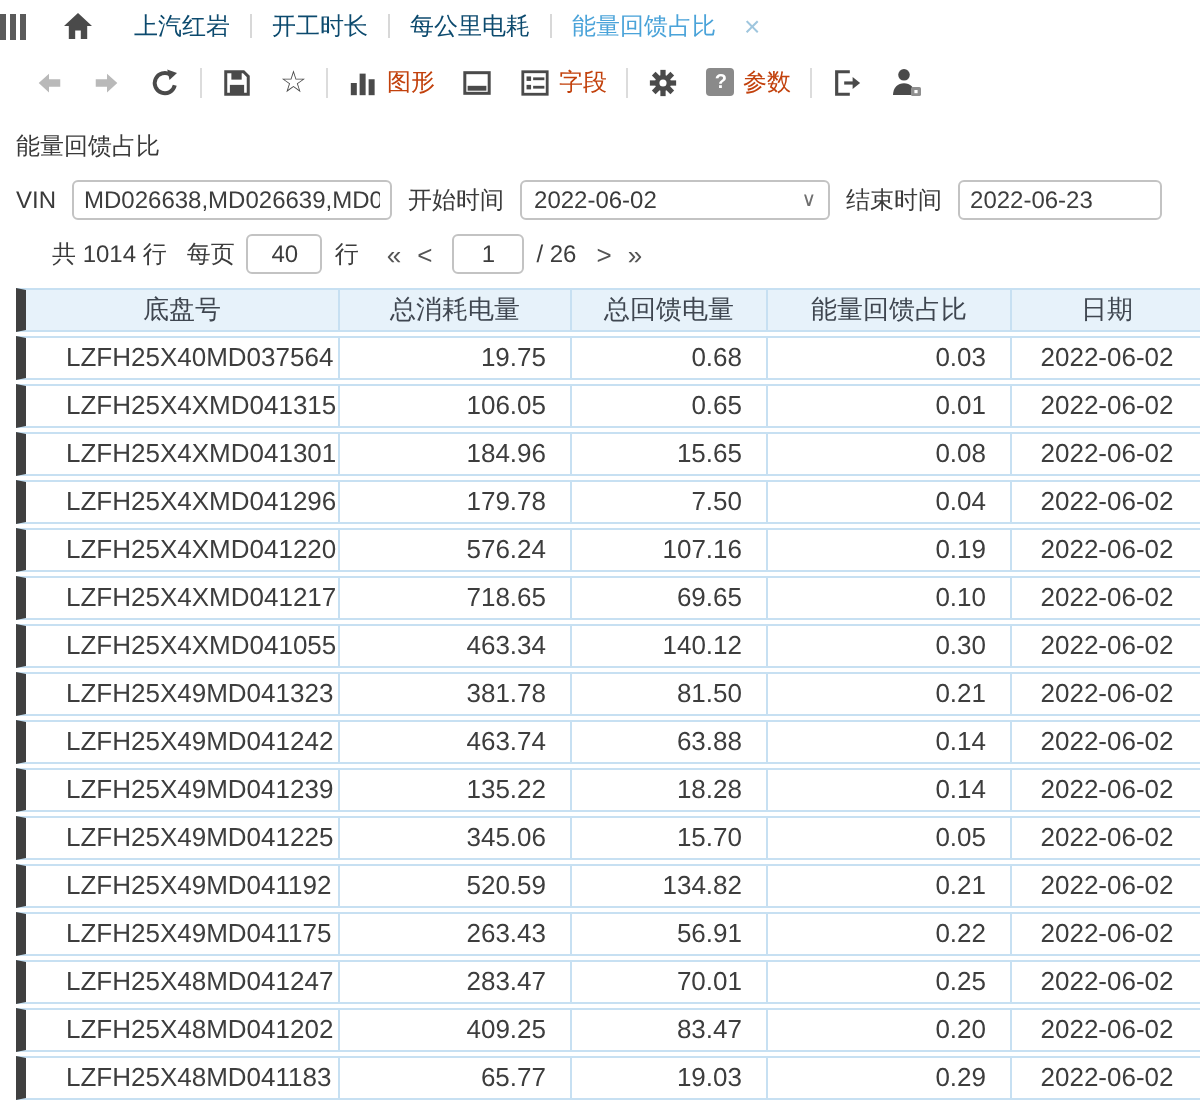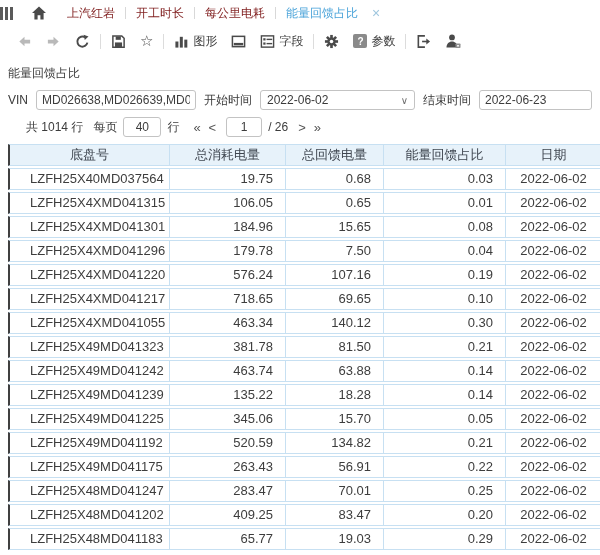--- a/index.html
+++ b/index.html
@@ -7,68 +7,68 @@
   .app {
     width:600px; height:555px; overflow:hidden; position:relative;
     background:#fff; color:#3d3d3d;
     font-family:"Liberation Sans","DejaVu Sans",sans-serif;
   }
   
   .tabbar { display:flex; align-items:center; height:26px; padding-left:0; }
   .grip { display:flex; gap:2px; margin-left:0; margin-right:18px; }
   .grip i { display:block; width:3px; height:13px; background:#5a5a5a; }
   .home-ico { width:16px; height:16px; margin-right:10px; cursor:pointer; }
-  .tab { font-size:12px; color:#7f1d1d; padding:0 10px; cursor:pointer; white-space:nowrap; }
+  .tab { font-size:12px; color:#0c4a6e; padding:0 10px; cursor:pointer; white-space:nowrap; }
   .tab.active { color:#4aa3d9; }
   .tab-sep { width:1px; height:12px; background:#d8d8d8; }
   .tab-close { color:#9fc6de; font-size:14px; margin-left:4px; cursor:pointer; line-height:1; }
   
   .toolbar { display:flex; align-items:center; height:30px; padding-left:10px; }
   .tool { display:flex; align-items:center; gap:4px; padding:0 7px; cursor:pointer; }
   .tool svg { display:block; }
-  .tlabel { font-size:12px; color:#404040; }
+  .tlabel { font-size:12px; color:#c2410c; }
   .tb-sep { width:1px; height:15px; background:#dcdcdc; margin:0 3px; }
   .help-ico {
     width:14px; height:14px; background:#8a8a8a; color:#fff; border-radius:2px;
     font-size:10px; font-weight:bold; display:flex; align-items:center; justify-content:center;
   }
   
   .page-title { font-size:12px; color:#3a3a3a; margin:9px 0 0 8px; }
   .filter-row { display:flex; align-items:center; margin:8px 0 0 8px; font-size:12px; color:#3a3a3a; }
   .flabel { margin-right:8px; white-space:nowrap; }
   .txt-input {
     height:20px; border:1px solid #c3c3c3; border-radius:3px; padding:0 5px;
     font-size:12px; color:#3d3d3d; font-family:inherit; outline:none; background:#fff;
   }
   .vin-input { width:160px; margin-right:8px; }
   .combo {
     width:155px; height:20px; border:1px solid #c3c3c3; border-radius:3px;
     display:flex; align-items:center; justify-content:space-between;
     padding:0 6px; margin-right:8px; cursor:pointer; background:#fff;
   }
   .combo .chev { color:#6f6f6f; font-size:10px; }
-  .end-input { width:113px; }
+  .end-input { width:102px; }
   
   .pager { display:flex; align-items:center; margin:7px 0 0 26px; font-size:12px; color:#3c3c3c; }
   .pager .lbl { white-space:nowrap; }
   .pp-input { width:38px; text-align:center; margin:0 6px; }
   .pg-input { width:36px; text-align:center; margin:0 6px; }
   .pbtn { color:#555; font-size:13px; padding:0 4px; cursor:pointer; user-select:none; }
   .sp10 { width:10px; } .sp6 { width:6px; }
   
   .table-wrap { margin:5px 0 0 8px; }
   table {
     border-collapse:separate; border-spacing:0 2px; table-layout:fixed;
     width:594px; font-size:13px; color:#3d3d3d;
   }
   th, td {
     border-top:1px solid #c7e0f2; border-bottom:1px solid #c7e0f2; border-right:1px solid #c7e0f2;
     padding:3px 0; line-height:14px; overflow:hidden; white-space:nowrap;
   }
-  th:first-child, td:first-child { border-left:2px solid #404040; }
+  th:first-child, td:first-child { border-left:5px solid #404040; }
   th { background:#e7f2fa; font-weight:normal; text-align:center; color:#3f4650; }
   td { background:#fff; }
   .al { text-align:left; padding-left:20px; }
   .ar { text-align:right; padding-right:12px; }
   .ac { text-align:center; }
 </style>
 </head>
 <body>
 
 <div class="app">

